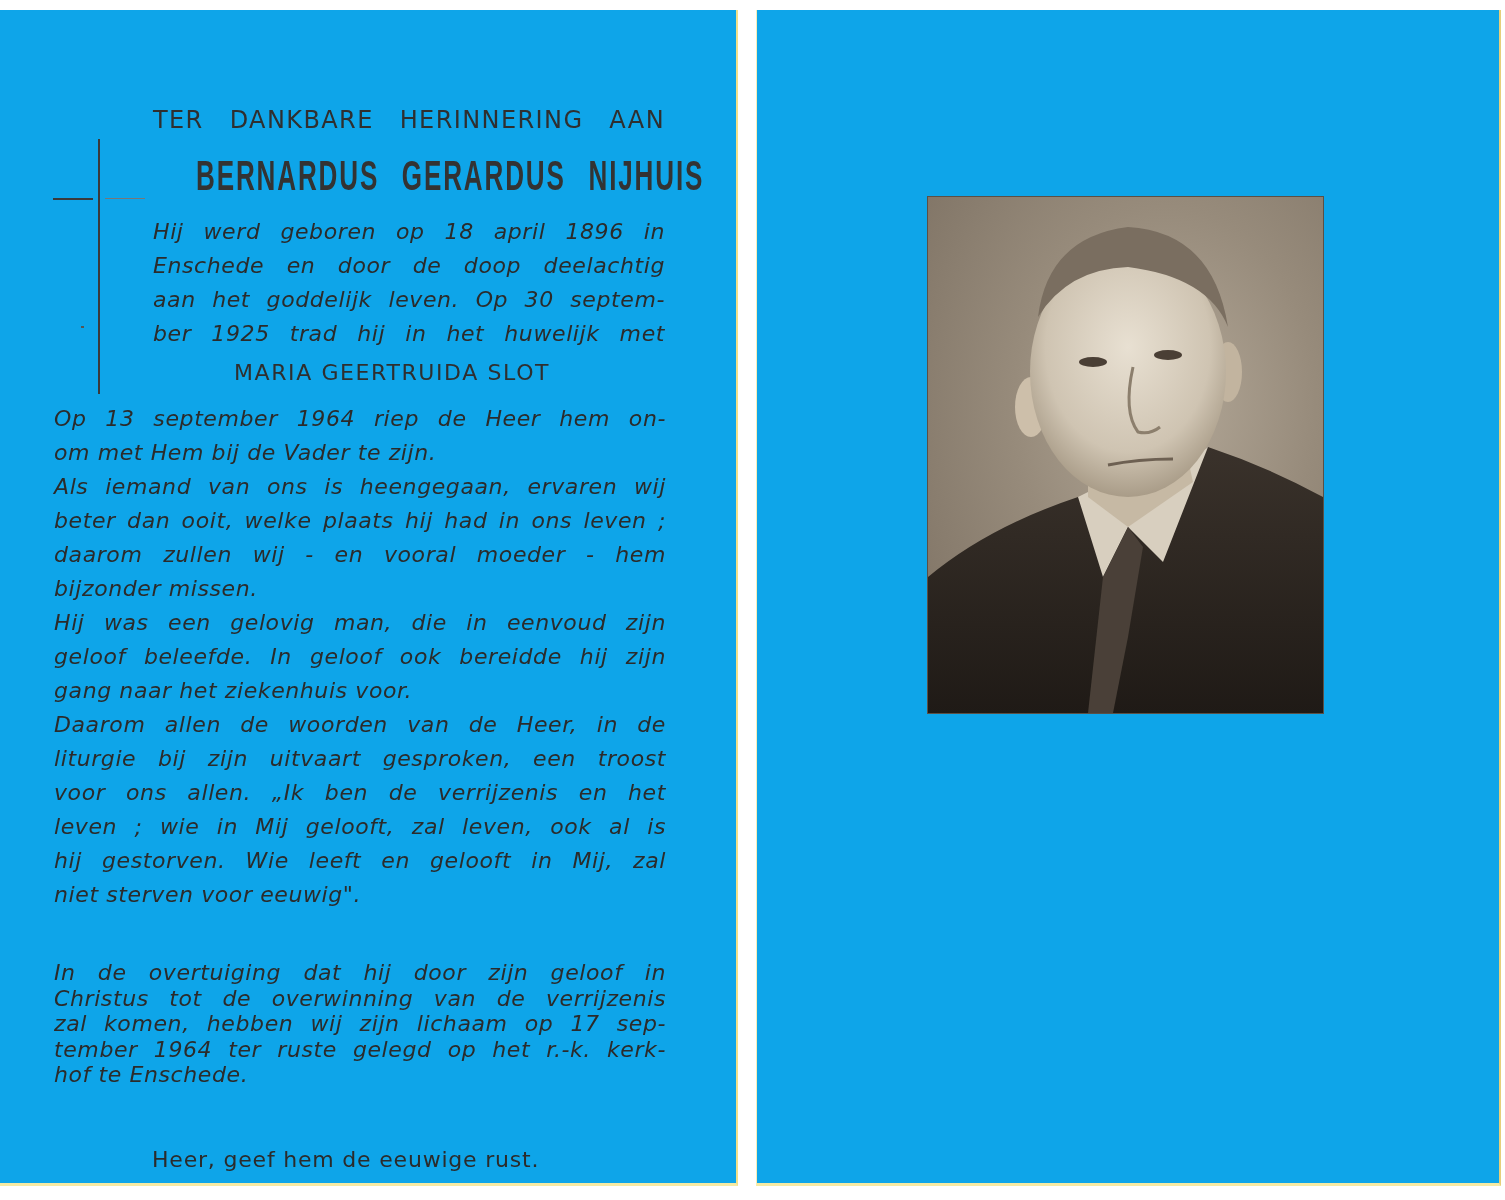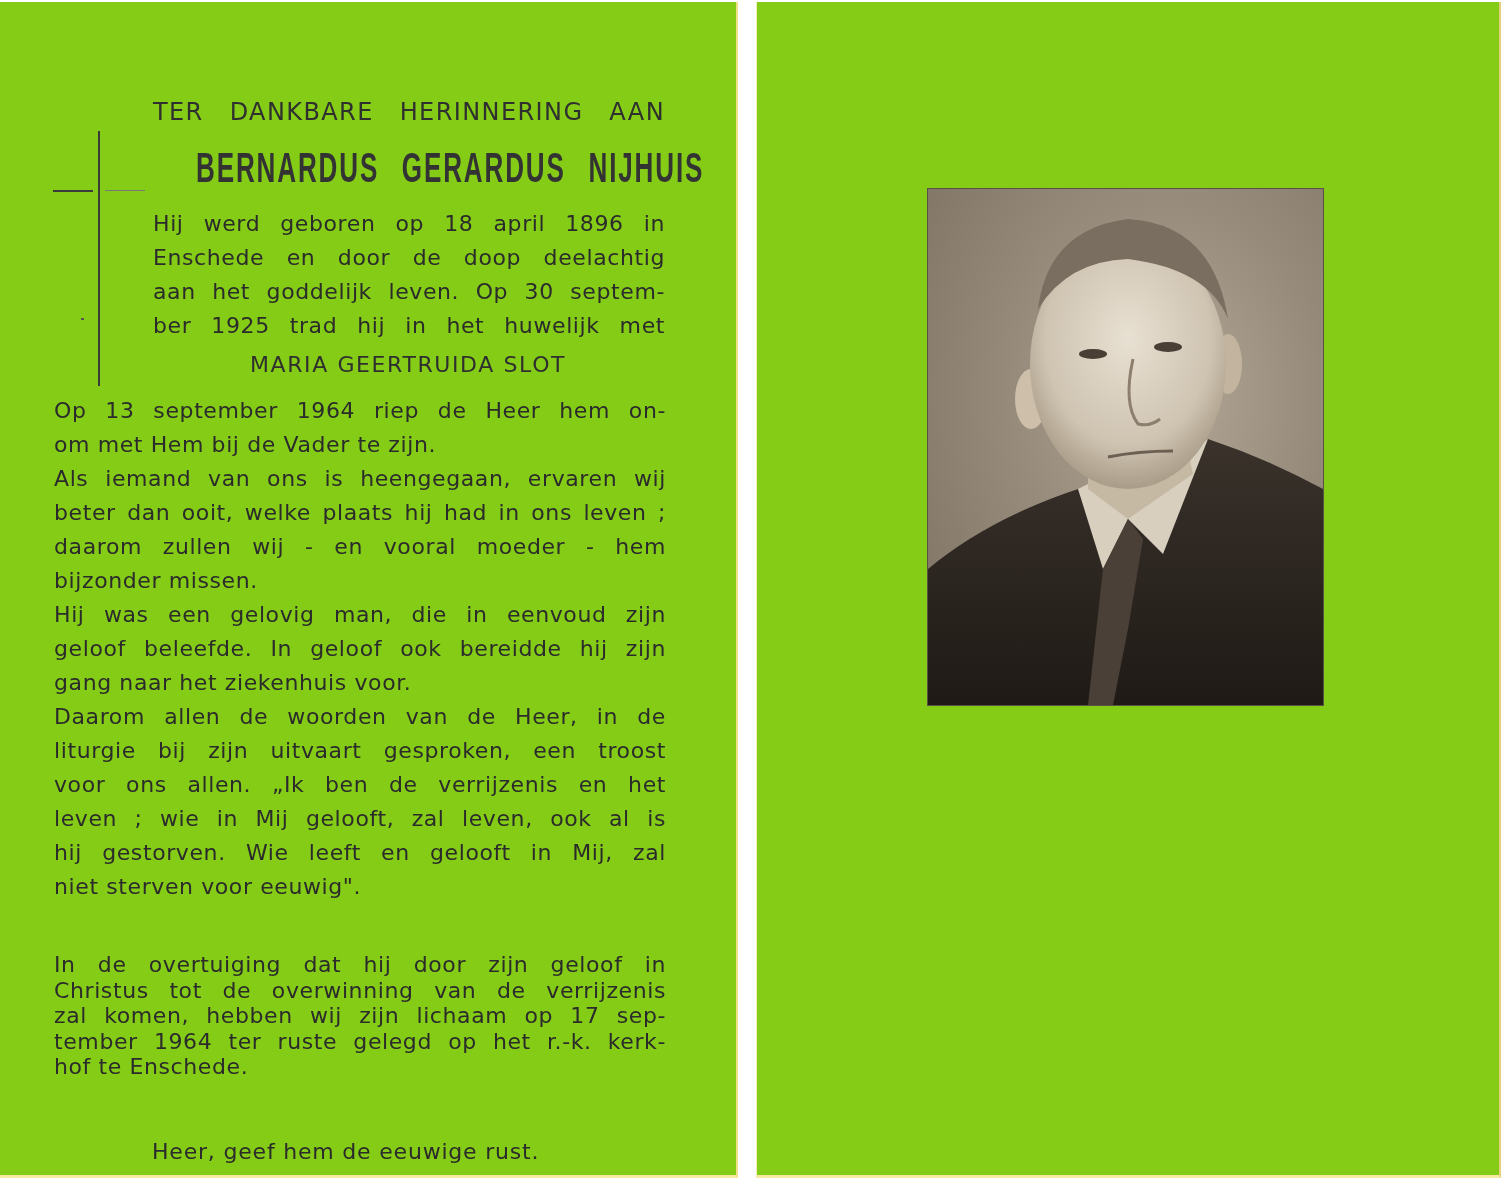--- a/index.html
+++ b/index.html
@@ -10,23 +10,23 @@
     body {
       width: 1505px;
       height: 1200px;
       position: relative;
       overflow: hidden;
       font-family: "DejaVu Sans", sans-serif;
       color: #2b2b2b;
     }
     .card {
       position: absolute;
-      top: 2px;
+      top: 10px;
       height: 1176px;
-      background: #84cc16;
+      background: #0ea5e9;
       box-sizing: border-box;
     }
     .card-left {
       left: 0;
       width: 738px;
       border-right: 2px solid #f1e08a;
       border-bottom: 3px solid #f6eaa3;
     }
     .card-right {
       left: 756px;
@@ -103,29 +103,29 @@
       width: 512px;
     }
     .line {
       display: block;
       font-size: 22px;
       line-height: 34px;
       letter-spacing: 0.6px;
       text-align: justify;
       text-align-last: justify;
       white-space: nowrap;
+      font-style: italic;
     }
     .spouse {
       position: absolute;
       left: 234px;
       top: 350px;
       font-size: 22px;
       letter-spacing: 1.6px;
       color: #2f2f2f;
-      margin-left: 16px;
     }
     .body-block {
       position: absolute;
       left: 54px;
       width: 612px;
     }
     .block1 { top: 392px; }
     .block1 .line { line-height: 34px; }
     .last-left { text-align: center; text-align-last: left !important; }
 

